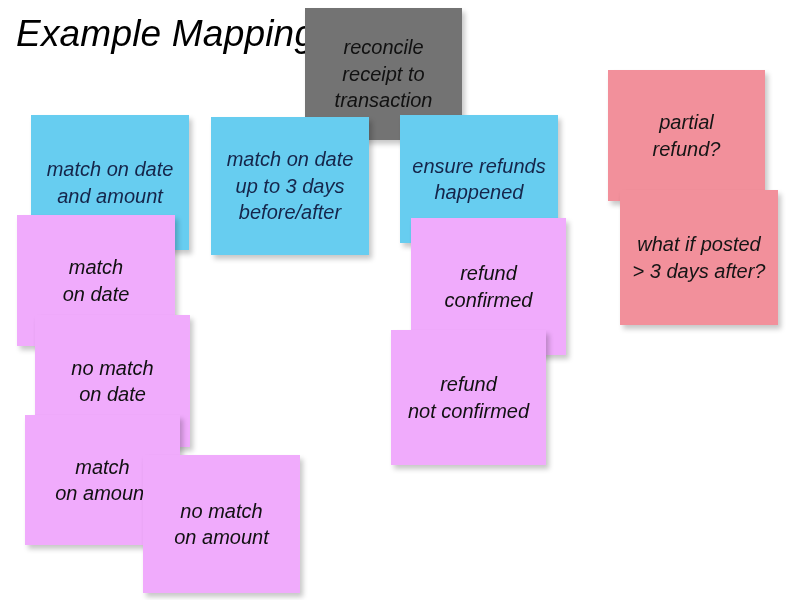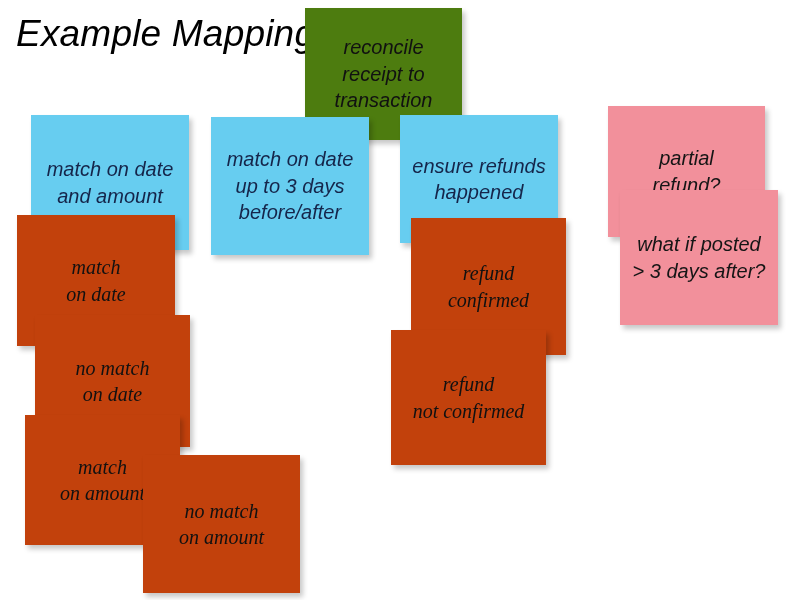--- a/index.html
+++ b/index.html
@@ -43,23 +43,23 @@
     color: #111111;
     padding: 6px 8px;
     box-shadow: 3px 4px 5px rgba(0,0,0,0.22);
     overflow: hidden;
   }
   .card .card-text {
     display: block;
     width: 100%;
     white-space: pre-line;
   }
-  .card.yellow { background: #4d7c0f; color: #111111; }
+  .card.yellow { background: #737373; color: #111111; }
   .card.blue   { background: #67cdf0; color: #15254a; }
-  .card.green  { background: #c2410c; color: #111111; font-family: Liberation Serif, serif; }
+  .card.green  { background: #f0abfc; color: #111111; }
   .card.pink   { background: #f2909b; color: #151515; }
 
   
   .c-story   { left: 305px; top: 8px;   width: 157px; height: 132px; z-index: 5; }
 
   
   .c-rule1   { left: 31px;  top: 115px; width: 158px; height: 135px; z-index: 10; }
   .c-rule2   { left: 211px; top: 117px; width: 158px; height: 138px; z-index: 10; }
   .c-rule3   { left: 400px; top: 115px; width: 158px; height: 128px; z-index: 10; }
 
@@ -67,21 +67,21 @@
   .c-ex1     { left: 17px;  top: 215px; width: 158px; height: 131px; z-index: 20; }
   .c-ex2     { left: 35px;  top: 315px; width: 155px; height: 132px; z-index: 21; }
   .c-ex3     { left: 25px;  top: 415px; width: 155px; height: 130px; z-index: 22; }
   .c-ex4     { left: 143px; top: 455px; width: 157px; height: 138px; z-index: 23; }
 
   
   .c-ex5     { left: 411px; top: 218px; width: 155px; height: 137px; z-index: 20; }
   .c-ex6     { left: 391px; top: 330px; width: 155px; height: 135px; z-index: 21; }
 
   
-  .c-q1      { left: 608px; top: 70px;  width: 157px; height: 131px; z-index: 10; margin-top: 36px; }
+  .c-q1      { left: 608px; top: 70px;  width: 157px; height: 131px; z-index: 10; }
   .c-q2      { left: 620px; top: 190px; width: 158px; height: 135px; z-index: 11; }
 </style>
 </head>
 <body>
 
 <div id="board">
 
   <div class="page-title">Example Mapping</div>
 
   <div class="card yellow c-story">

